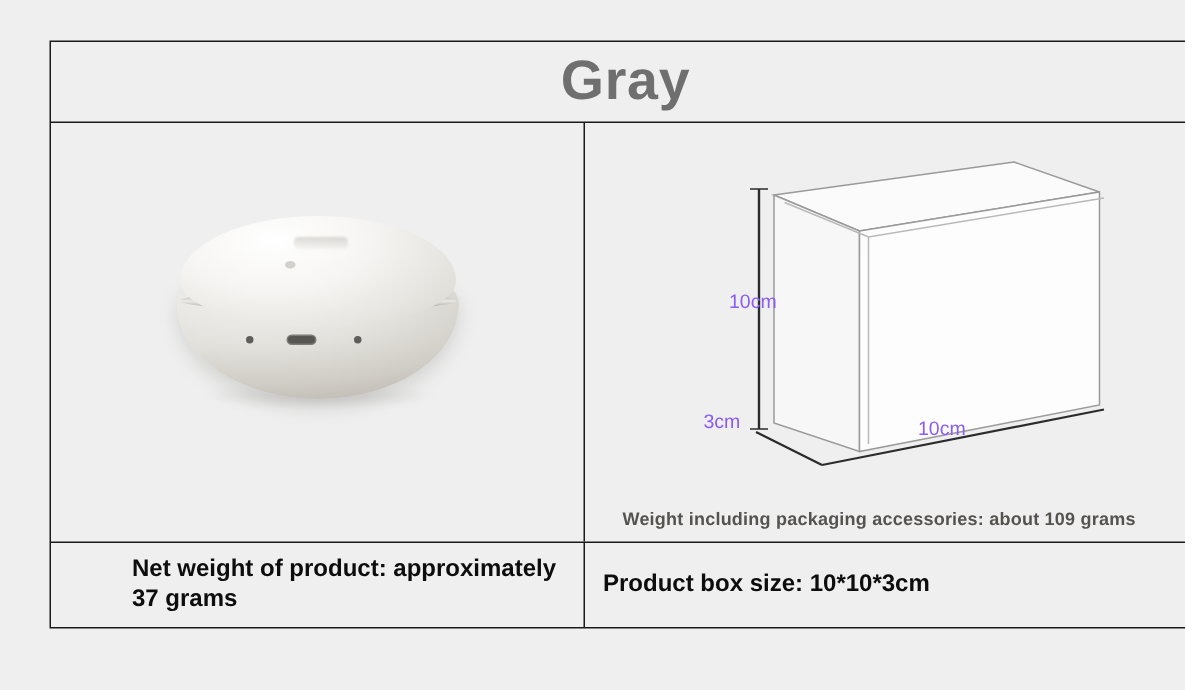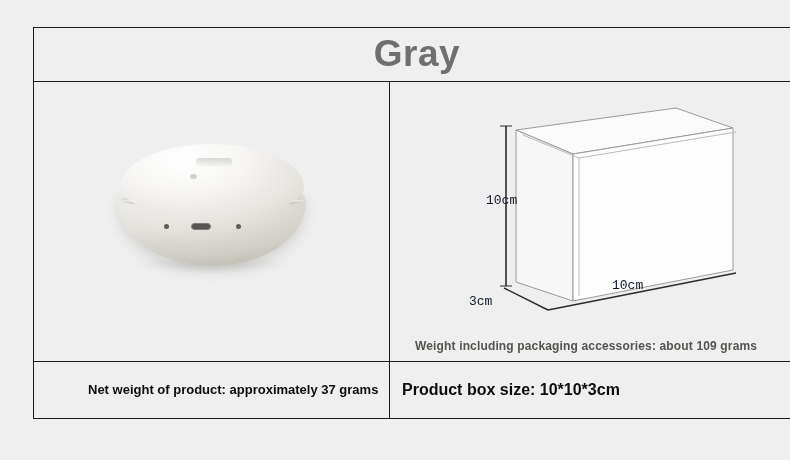--- a/index.html
+++ b/index.html
@@ -170,26 +170,26 @@
   .box-svg {
     position: absolute;
     left: 58px;
     top: 6px;
     width: 300px;
     height: 230px;
   }
   .dim-label {
     position: absolute;
     font-size: 13px;
-    color: #0f172a;
-    font-family: Liberation Mono, monospace;
+    color: #8b5cf6;
+    font-family: Liberation Sans, sans-serif;
     white-space: nowrap;
   }
   .dim-height { left: 96px; top: 111px; }
-  .dim-depth  { left: 79px; top: 212px; }
+  .dim-depth  { left: 79px; top: 191px; }
   .dim-width  { left: 222px; top: 196px; }
   .weight-note {
     position: absolute;
     left: 25px;
     bottom: 8px;
     font-size: 12px;
     font-weight: bold;
     color: #55534f;
     letter-spacing: 0.15px;
     white-space: nowrap;
@@ -203,21 +203,21 @@
   }
   .bottom-left {
     width: 356px;
     flex: 0 0 356px;
     border-right: 1px solid #1a1a1a;
     box-sizing: border-box;
     display: flex;
     align-items: center;
   }
   .bottom-left-text {
-    font-size: 13px;
+    font-size: 16px;
     font-weight: bold;
     color: #0d0d0d;
     line-height: 1.22;
     padding-left: 54px;
     padding-right: 8px;
   }
   .bottom-right {
     flex: 1 1 auto;
     display: flex;
     align-items: center;

